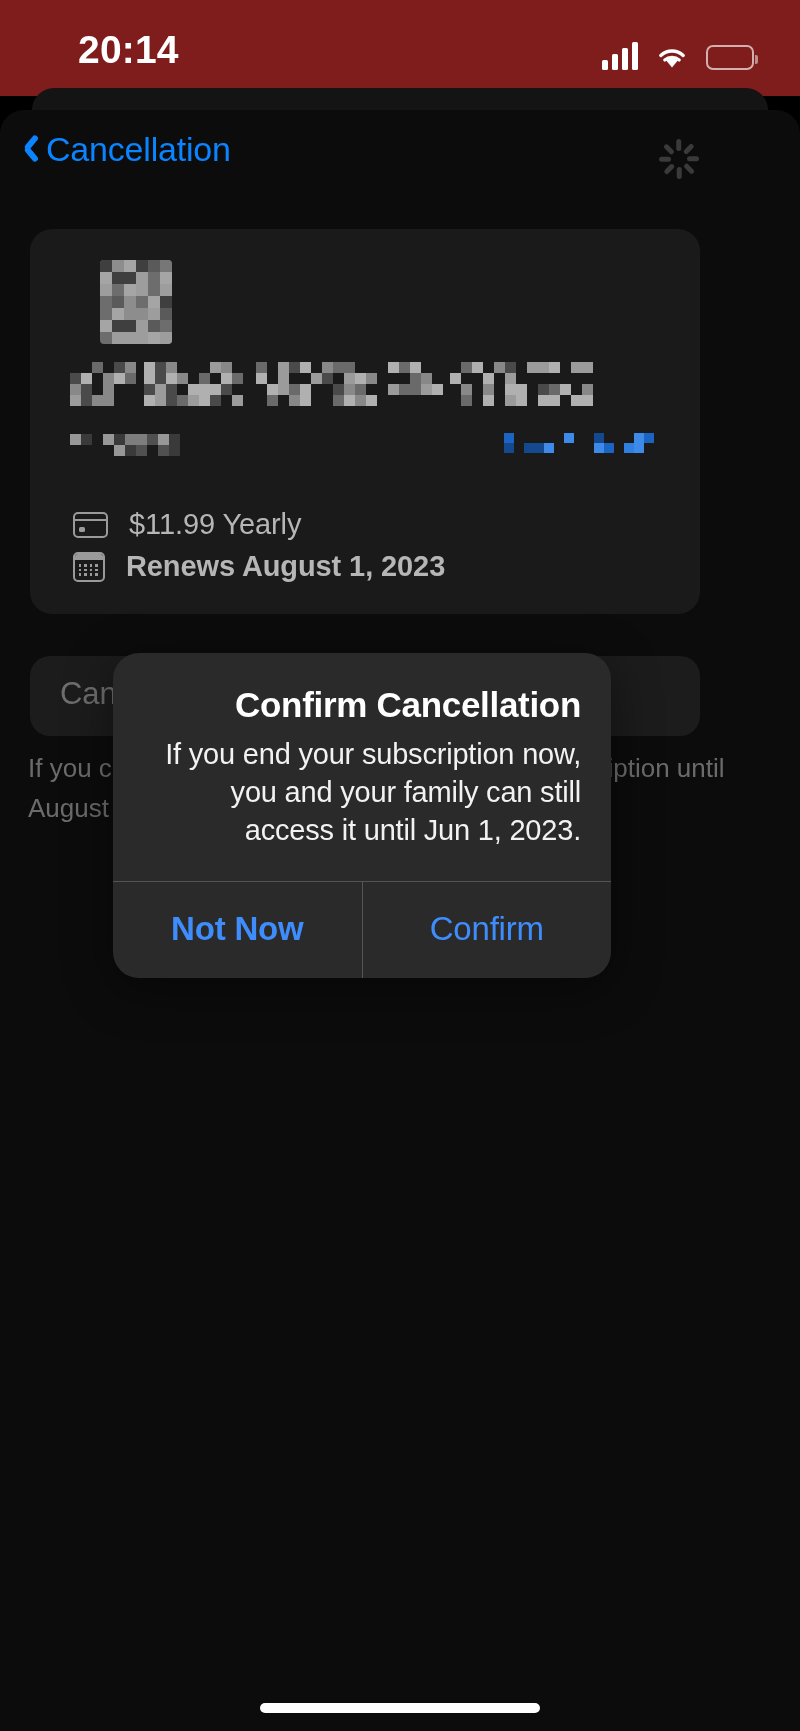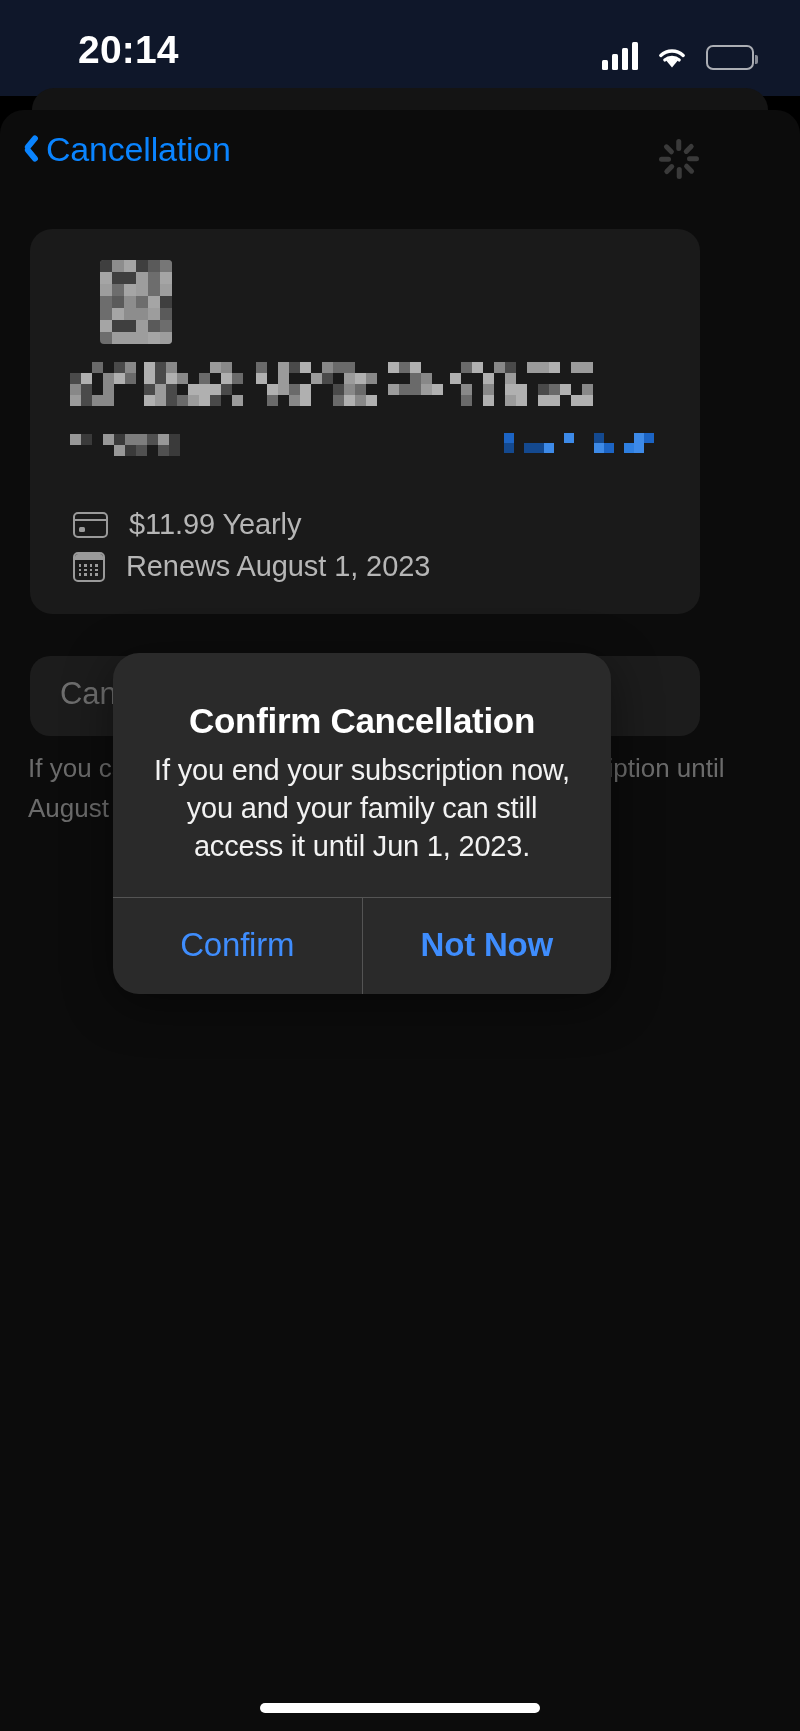--- a/index.html
+++ b/index.html
@@ -8,21 +8,21 @@
     background:#000;
     font-family:"Liberation Sans", sans-serif;
     -webkit-font-smoothing:antialiased;
     overflow:hidden;
   }
   .phone { position:relative; width:800px; height:1731px; background:#000; }
 
   
   .statusbar {
     position:absolute; left:0; top:0; width:800px; height:96px;
-    background:#0f172a;
+    background:#7f1d1d;
   }
   .sb-time {
     position:absolute; left:78px; top:28px;
     color:#fff; font-size:39px; font-weight:600; letter-spacing:0.2px;
   }
   .sb-right {
     position:absolute; right:46px; top:36px;
     display:flex; align-items:flex-end; gap:17px; height:34px;
   }
   .sig { display:flex; align-items:flex-end; gap:4px; height:28px; }
@@ -95,21 +95,21 @@
     position:absolute; left:40px; top:133px; height:32px;
   }
   .blur-sub { position:absolute; left:40px; top:205px; height:22px; }
   .blur-blue { position:absolute; right:26px; top:204px; height:20px; }
 
   .row {
     position:absolute; left:43px; display:flex; align-items:center; gap:21px;
   }
   .row .label { font-size:29px; color:#b6b6b6; letter-spacing:-0.1px; }
   .row-price { top:279px; }
-  .row-renew { top:321px; }
+  .row-renew { top:321px;font-weight:bold; }
 
   .ic-card {
     width:35px; height:26px; border:2.4px solid #9a9a9a; border-radius:5px;
     position:relative; flex:0 0 auto;
   }
   .ic-card::before{
     content:""; position:absolute; left:0; right:0; top:5px; height:2.4px; background:#9a9a9a;
   }
   .ic-card::after{
     content:""; position:absolute; left:4px; bottom:4px; width:6px; height:5px;
@@ -143,21 +143,21 @@
     position:absolute; left:0; right:0; top:928px; text-align:center;
     font-size:28px; color:#2f6fc4; letter-spacing:-0.1px;
   }
 
   
   .alert {
     position:absolute; left:113px; top:653px; width:498px;
     background:#2a2a2a; border-radius:26px; overflow:hidden;
     box-shadow:0 10px 50px rgba(0,0,0,.45);
   }
-  .alert-body { padding:48px 30px 32px; text-align:center; }
+  .alert-body { padding:32px 30px 32px; text-align:right; }
   .alert-title {
     font-size:35px; font-weight:700; color:#fff; letter-spacing:-0.3px;
     margin-bottom:10px;
   }
   .alert-msg {
     font-size:29px; line-height:38px; color:#f2f2f2; letter-spacing:-0.2px;
   }
   .alert-actions { display:flex; border-top:1px solid rgba(255,255,255,.20); }
   .alert-btn {
     flex:1; text-align:center; padding:28px 0 30px;
@@ -430,19 +430,19 @@
   </div>
   <div class="disclaimer">If you cancel now, you can still access your subscription until August 1, 2023.</div>
   <div class="about-link">About Subscriptions and Privacy</div>
 
   <div class="alert">
     <div class="alert-body">
       <div class="alert-title">Confirm Cancellation</div>
       <div class="alert-msg">If you end your subscription now, you and your family can still access it until Jun 1, 2023.</div>
     </div>
     <div class="alert-actions">
+      <div class="alert-btn bold">Not Now</div>
       <div class="alert-btn">Confirm</div>
-      <div class="alert-btn bold">Not Now</div>
     </div>
   </div>
 
   <div class="home-ind"></div>
 </div>
 
 </body></html>

